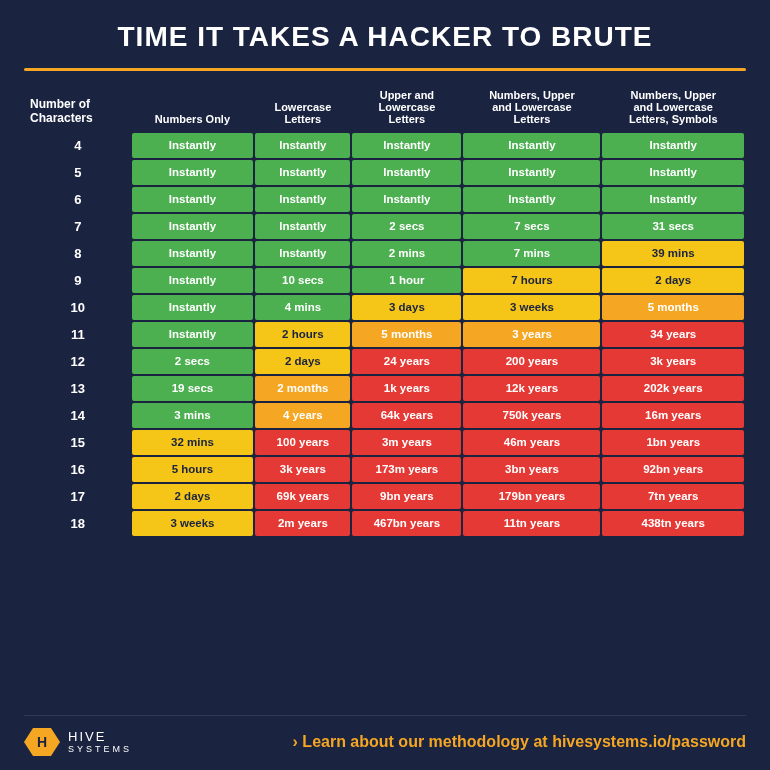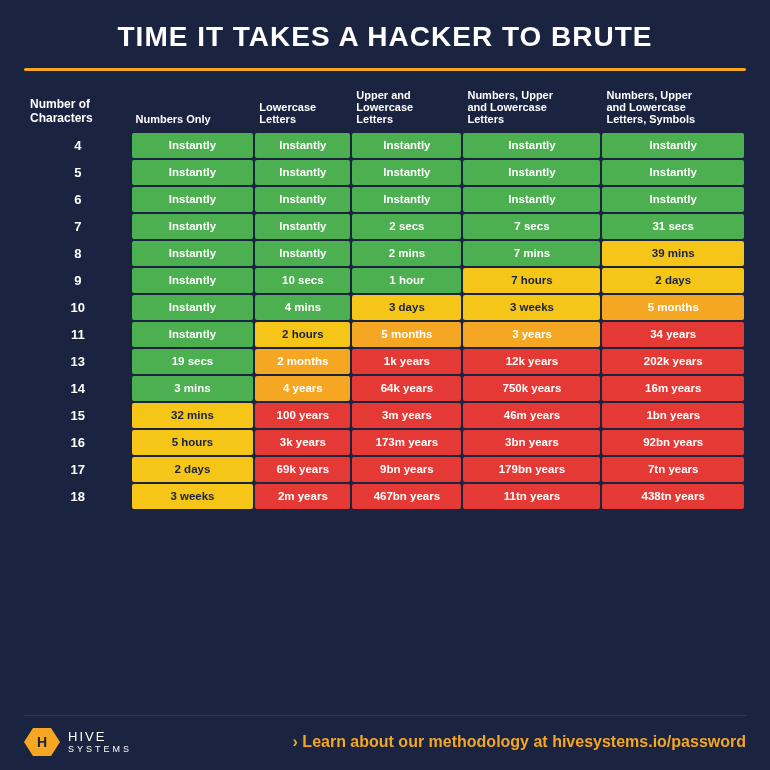--- a/index.html
+++ b/index.html
@@ -46,21 +46,21 @@
     table {
       width: 100%;
       border-collapse: separate;
       border-spacing: 2px;
       font-size: 11.5px;
     }
     th {
       background-color: #1a2340;
       color: #ffffff;
       font-weight: 700;
-      text-align: left;
+      text-align: center;
       padding: 6px 4px;
       font-size: 11px;
       vertical-align: bottom;
     }
     th:first-child {
       text-align: left;
       font-size: 12px;
       margin-left: 37px;
     }
     td {
@@ -199,20 +199,28 @@
           </tr>
           <tr>
             <td style="background-color: transparent;">11</td>
             <td class="green">Instantly</td>
             <td class="yellow">2 hours</td>
             <td class="orange">5 months</td>
             <td class="orange">3 years</td>
             <td class="red">34 years</td>
           </tr>
           <tr>
+            <td style="background-color: rgba(255, 255, 255, 0.05);">12</td>
+            <td class="green">2 secs</td>
+            <td class="yellow">2 days</td>
+            <td class="red">24 years</td>
+            <td class="red">200 years</td>
+            <td class="red">3k years</td>
+          </tr>
+          <tr>
             <td style="background-color: transparent;">13</td>
             <td class="green">19 secs</td>
             <td class="orange">2 months</td>
             <td class="red">1k years</td>
             <td class="red">12k years</td>
             <td class="red">202k years</td>
           </tr>
           <tr>
             <td style="background-color: rgba(255, 255, 255, 0.05);">14</td>
             <td class="green">3 mins</td>

